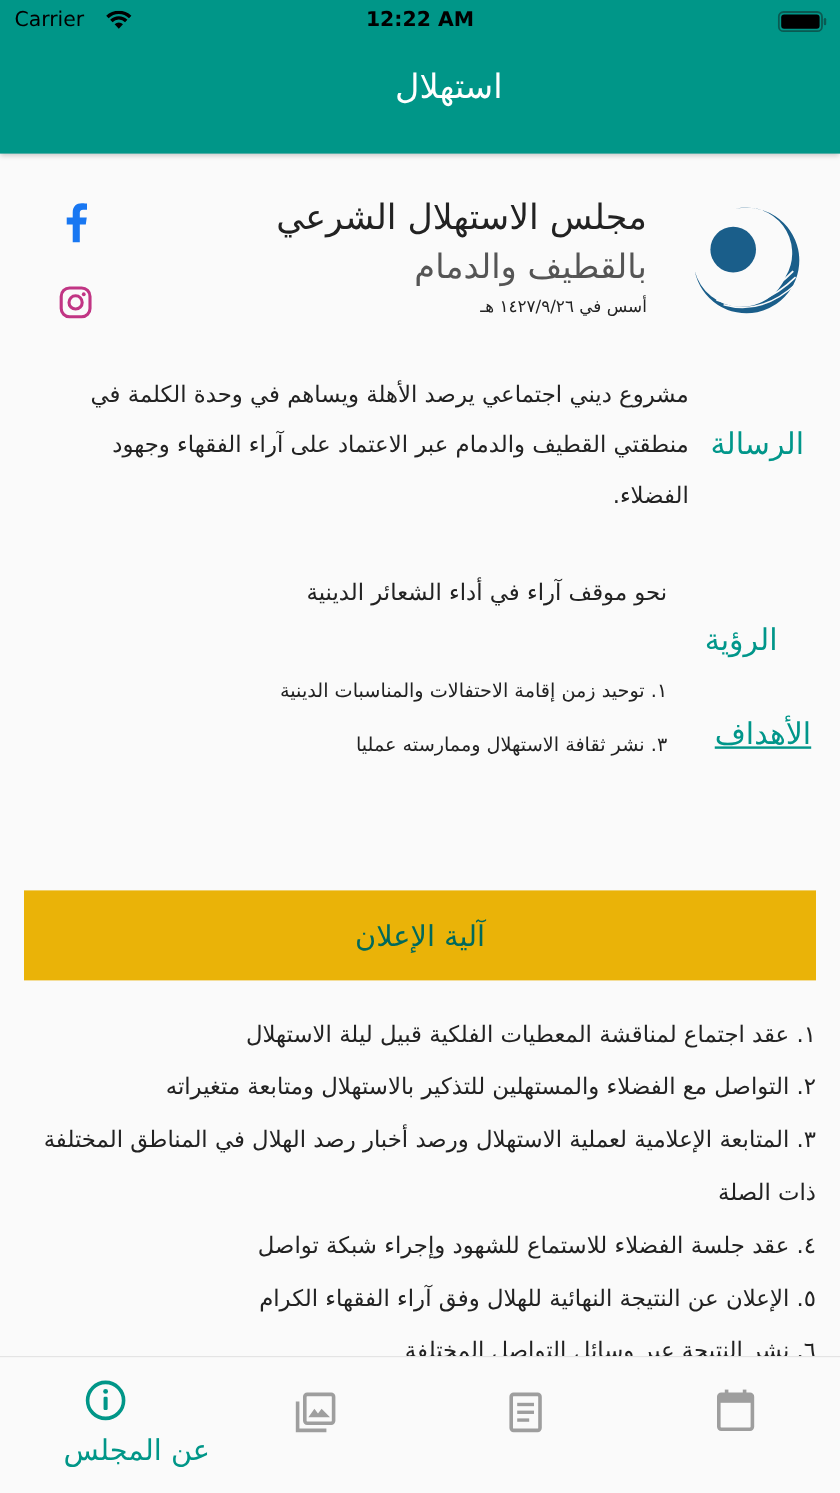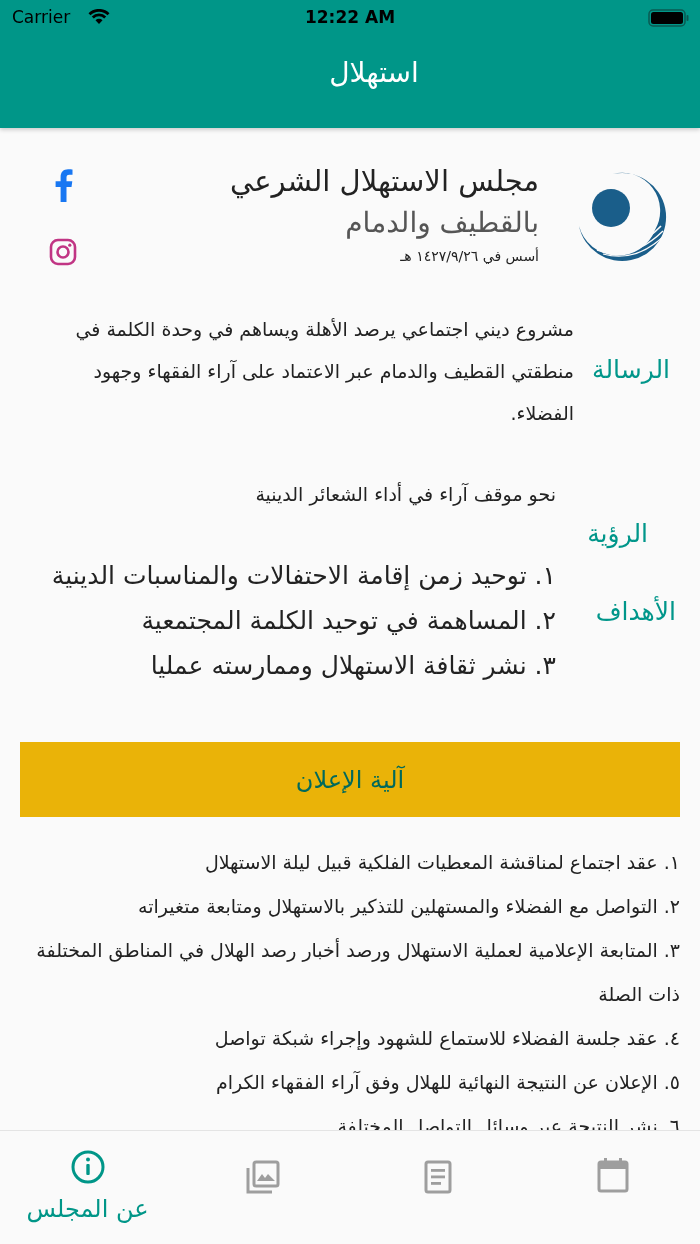--- a/index.html
+++ b/index.html
@@ -38,40 +38,40 @@
   .org-name { position: absolute; right: 176px; top: 36px; font-size: 29px; color: #222; white-space: nowrap; }
   .org-sub { position: absolute; right: 176px; top: 78px; font-size: 28px; color: #555; font-weight: 300; white-space: nowrap; }
   .org-founded { position: absolute; right: 176px; top: 120px; font-size: 14px; color: #222; white-space: nowrap; }
   .fb-icon { position: absolute; left: 36px; top: 40px; width: 24px; height: 34px; }
   .ig-icon { position: absolute; left: 34px; top: 110px; width: 28px; height: 28px; }
 
   .section-label { position: absolute; color: #00968a; font-size: 25px; white-space: nowrap; margin-top: 39px; }
   .section-text { position: absolute; font-size: 19px; color: #222; line-height: 42px; }
 
   .goals-list { position: absolute; right: 144px; top: 425px; list-style: none; }
-  .goals-list li { font-size: 25px; line-height: 45px; white-space: nowrap; }
+  .goals-list li { font-size: 16px; line-height: 45px; white-space: nowrap; }
 
   .announce-box {
     position: absolute; left: 20px; top: 614px; width: 660px; height: 75px;
     background: #eab308;
     display: flex; align-items: center; justify-content: center;
   }
   .announce-title { font-size: 24px; color: #00695c; }
 
   .mech-list { position: absolute; right: 20px; top: 712px; list-style: none; width: 660px; }
   .mech-list li { font-size: 19px; line-height: 44px; }
 
   .tabbar {
     position: absolute; left: 0; top: 1130px; width: 700px; height: 114px;
     background: #fafafa; border-top: 1px solid #e4e4e4;
     display: flex; flex-direction: row;
   }
   .tab { width: 175px; height: 100%; position: relative; }
   .tab-icon { position: absolute; left: 50%; top: 18px; transform: translateX(-50%); width: 36px; height: 36px; }
-  .tab-label { position: absolute; left: 0; right: 0; top: 64px; text-align: center; font-size: 24px; color: #009688; direction: rtl; }
+  .tab-label { position: absolute; left: 0; right: 0; top: 64px; font-size: 24px; color: #009688; direction: rtl; }
 </style>
 </head>
 <body>
 
 <div class="header">
   <div class="status-bar">
     <div class="status-carrier">
       <span>Carrier</span>
       <svg width="22" height="16" viewBox="0 0 22 16">
         <path d="M11 15 L7.5 11.2 A5 5 0 0 1 14.5 11.2 Z" fill="#000"></path>
@@ -114,24 +114,23 @@
       <circle cx="20.8" cy="7.2" r="1.6" fill="#c13584"></circle>
     </svg>
   </div>
 
   <div class="section-label" style="right:30px; top:188px;">الرسالة</div>
   <div class="section-text" style="right:126px; top:180px; width:530px;">مشروع ديني اجتماعي يرصد الأهلة ويساهم في وحدة الكلمة في منطقتي القطيف والدمام عبر الاعتماد على آراء الفقهاء وجهود الفضلاء.</div>
 
   <div class="section-label" style="right:52px; top:352px;">الرؤية</div>
   <div class="section-text" style="right:144px; top:345px; white-space:nowrap;">نحو موقف آراء في أداء الشعائر الدينية</div>
 
-  <div class="section-label" style="right:24px; top:430px;">الأهداف</div>
+  <div class="section-label" style="right:24px; top:430px;text-decoration:underline;">الأهداف</div>
   <ul class="goals-list">
     <li>١.  توحيد زمن إقامة الاحتفالات والمناسبات الدينية</li>
-    <li>٢.  المساهمة في توحيد الكلمة المجتمعية</li>
     <li>٣.  نشر ثقافة الاستهلال وممارسته عمليا</li>
   </ul>
 
   <div class="announce-box">
     <span class="announce-title">آلية الإعلان</span>
   </div>
   <ul class="mech-list">
     <li>١.  عقد اجتماع لمناقشة المعطيات الفلكية قبيل ليلة الاستهلال</li>
     <li style="white-space:nowrap;">٢.  التواصل مع الفضلاء والمستهلين للتذكير بالاستهلال ومتابعة متغيراته</li>
     <li>٣.  المتابعة الإعلامية لعملية الاستهلال ورصد أخبار رصد الهلال في المناطق المختلفة ذات الصلة</li>

